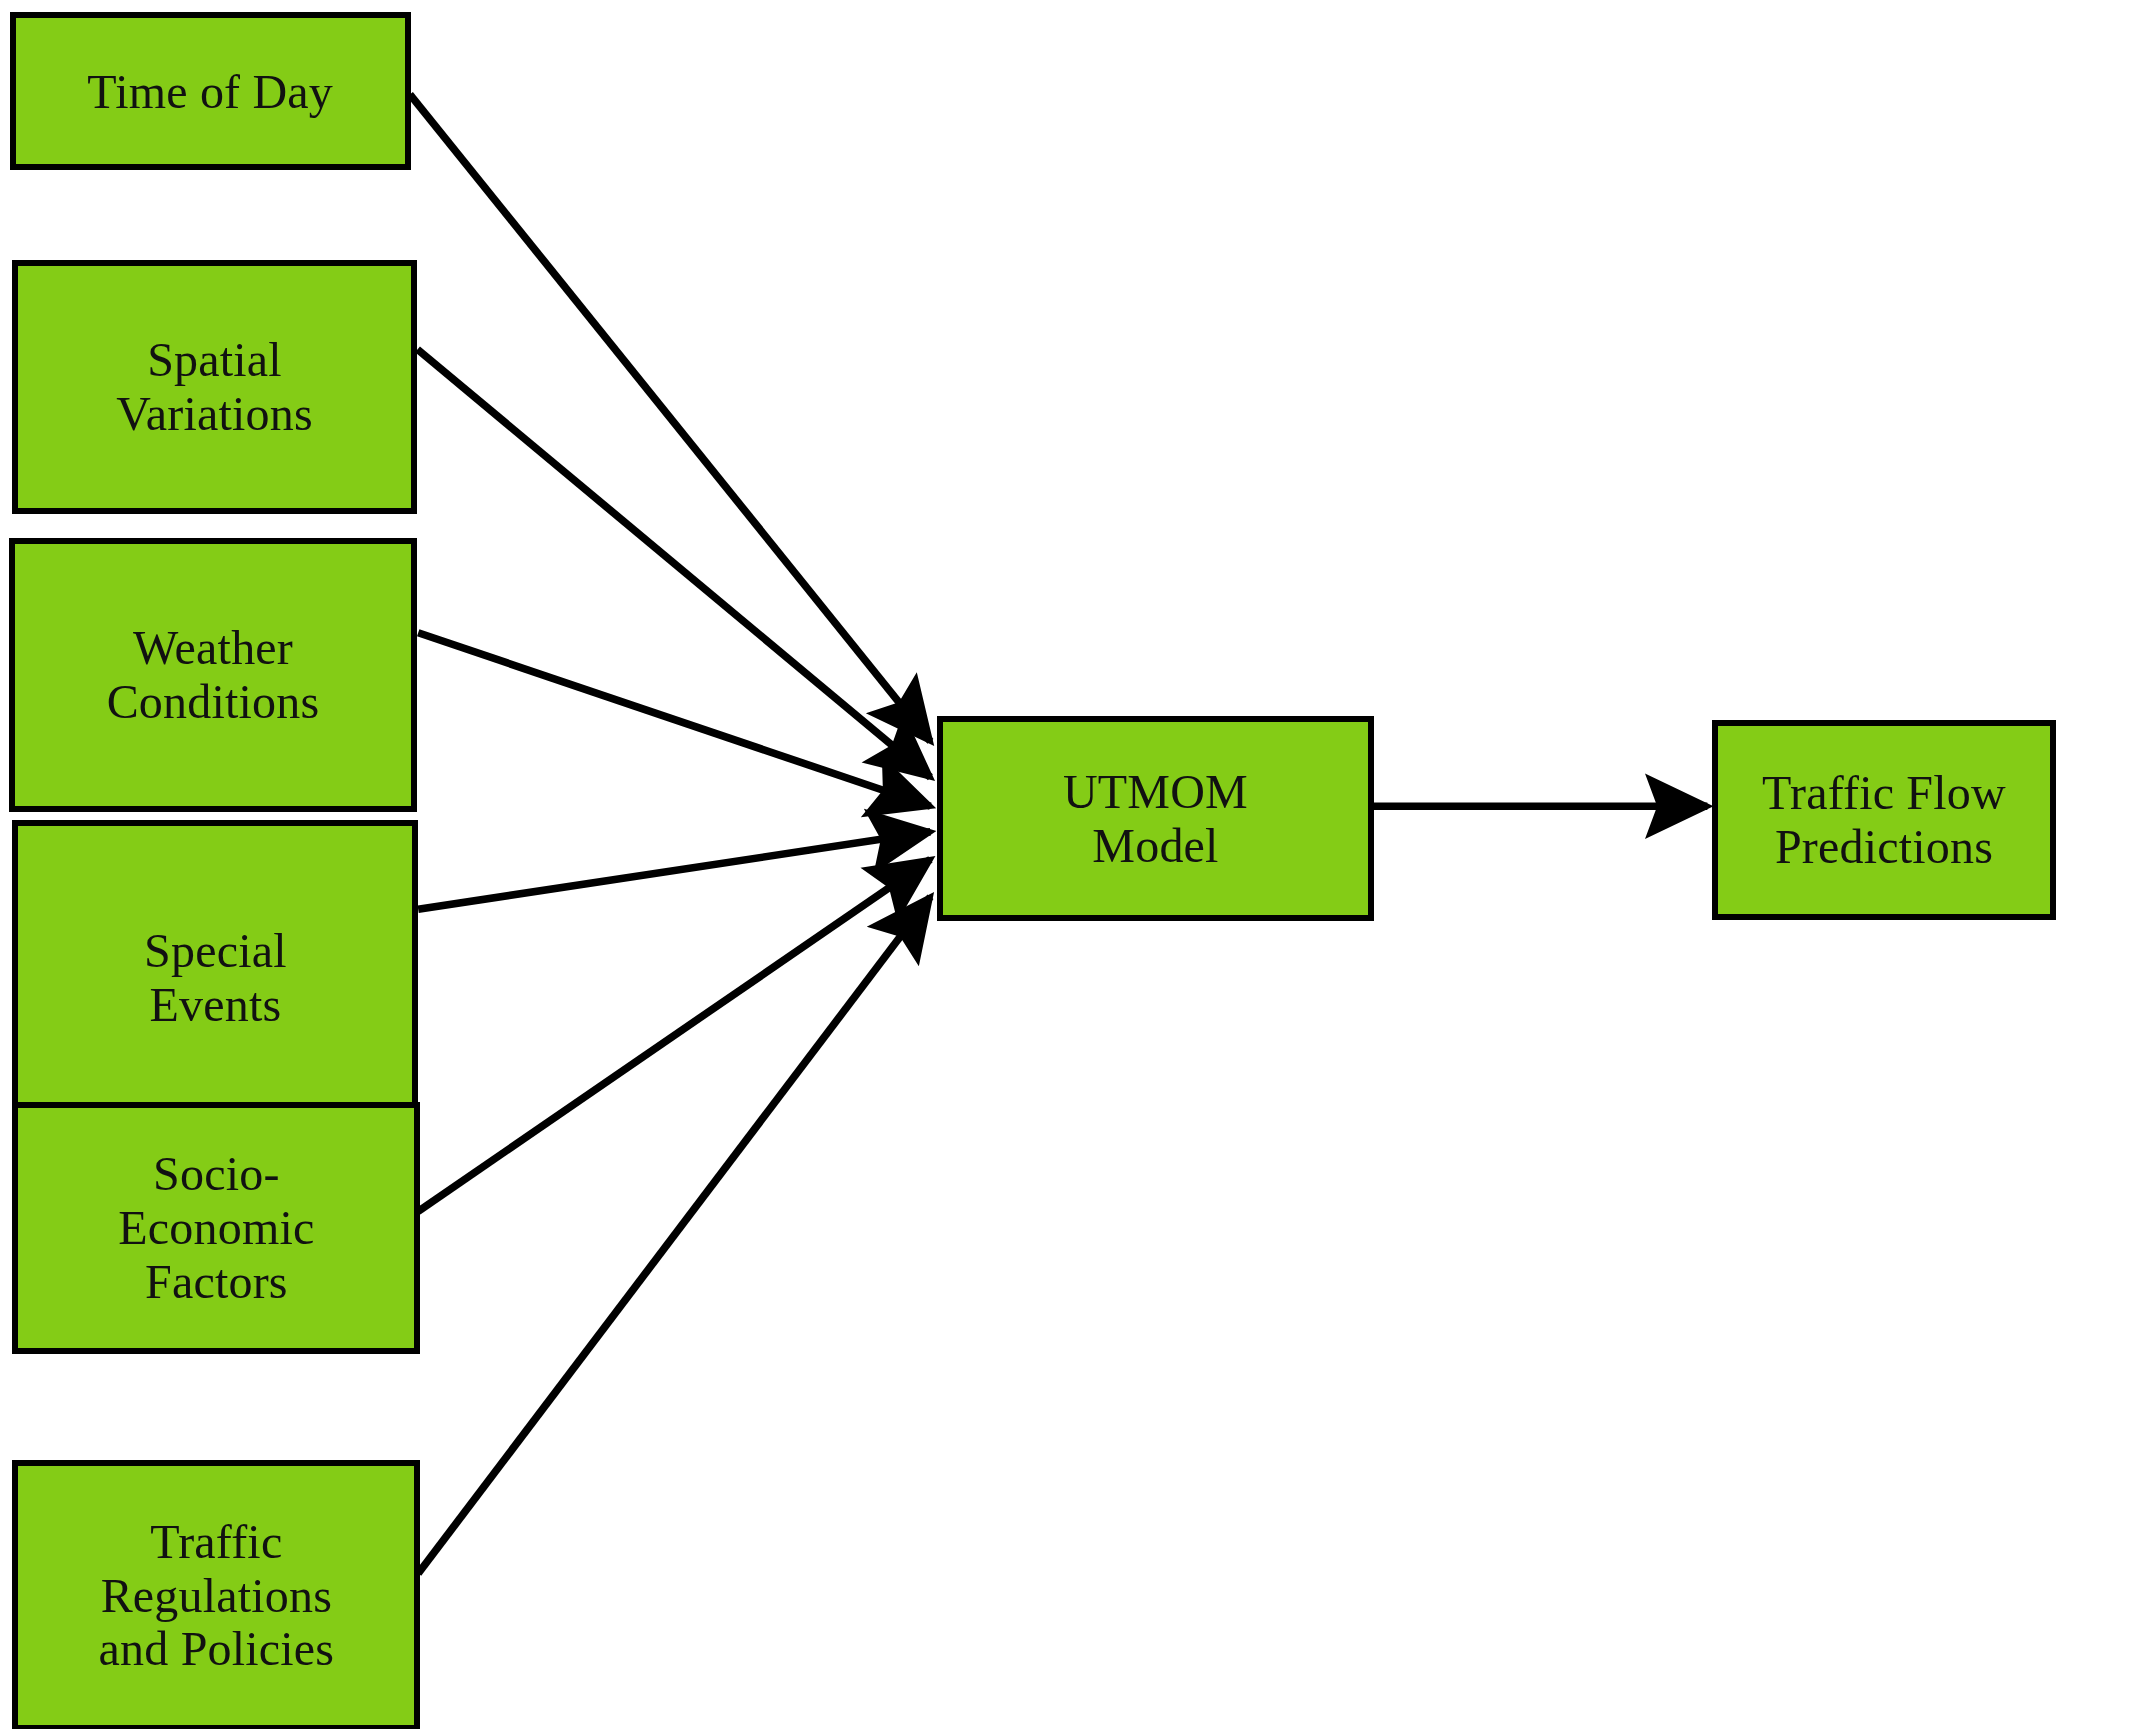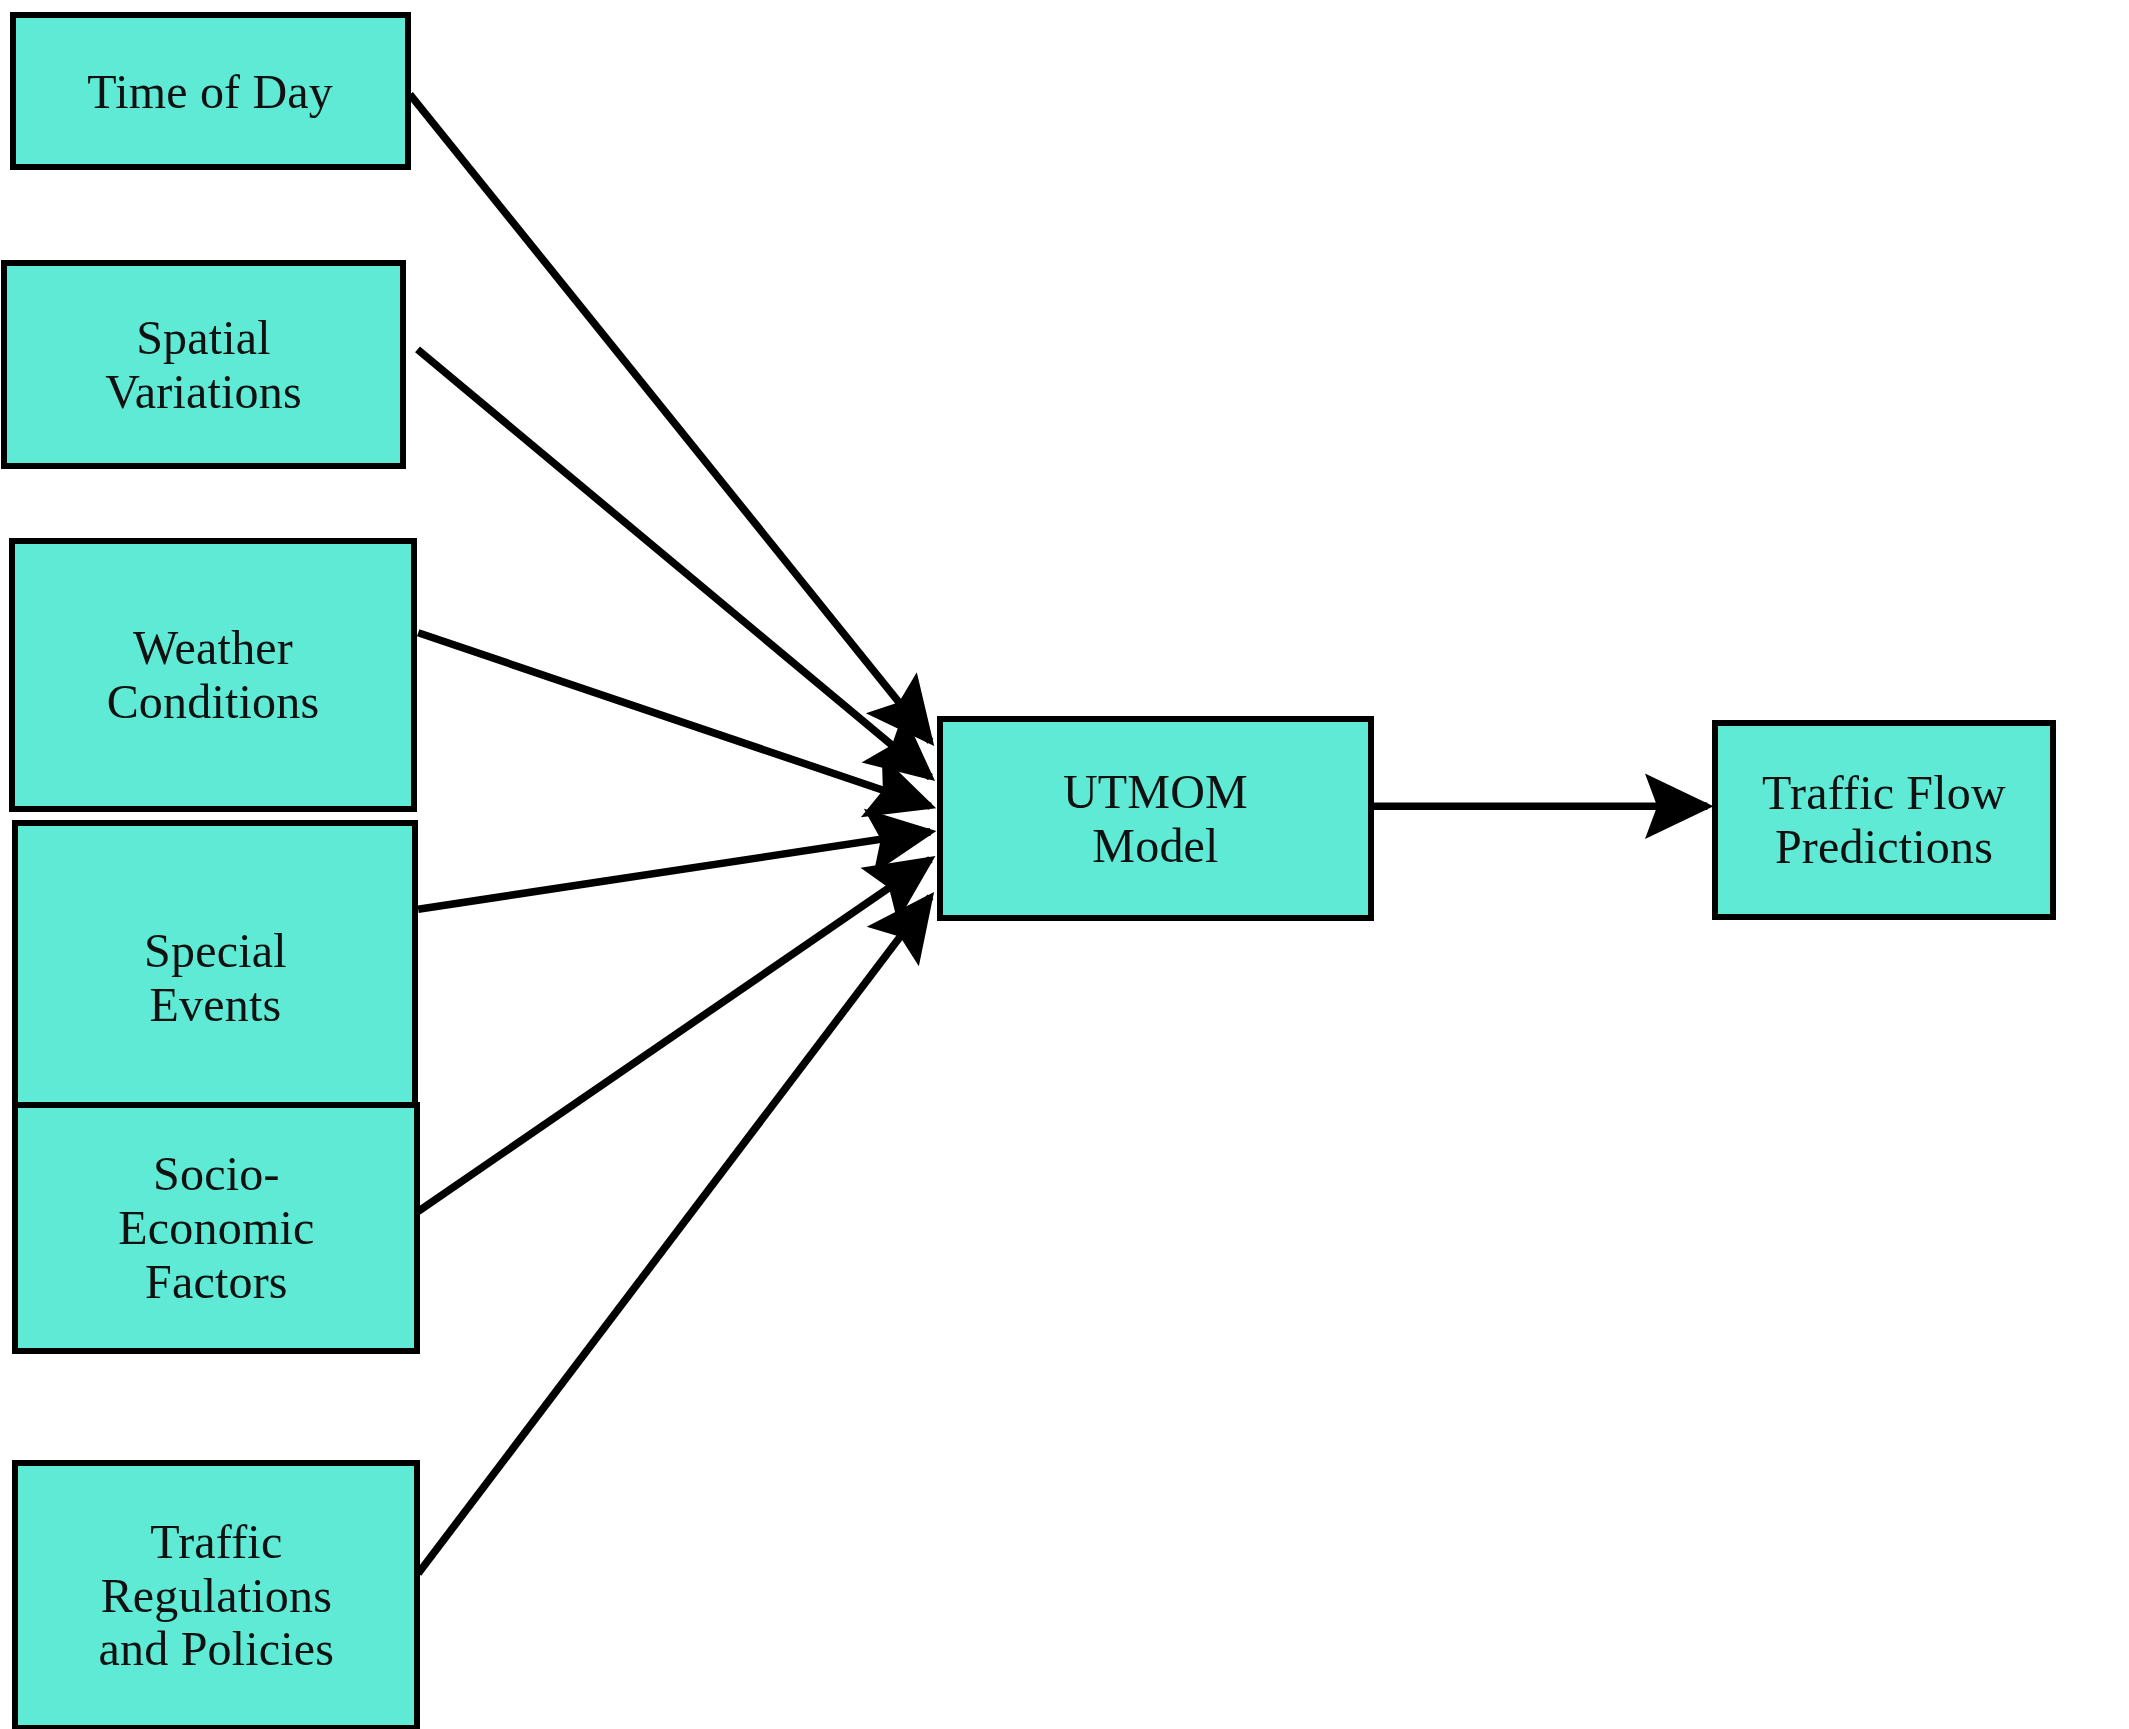--- a/index.html
+++ b/index.html
@@ -19,21 +19,21 @@
     position: absolute;
     left: 0;
     top: 0;
     width: 2129px;
     height: 1730px;
     pointer-events: none;
   }
   .node {
     position: absolute;
     box-sizing: border-box;
-    background: #5eead4;
+    background: #84cc16;
     border: 6.2px solid #000000;
     display: flex;
     align-items: center;
     justify-content: center;
     text-align: center;
     z-index: 2;
   }
   .node-label {
     font-size: 48px;
     line-height: 1.12;
@@ -67,21 +67,21 @@
 
     <line x1="605" y1="2276" x2="1346" y2="1297" stroke="#000000" stroke-width="11" marker-end="url(#ah)"></line>
 
     <line x1="1935" y1="1166" x2="2470" y2="1166" stroke="#000000" stroke-width="11" marker-end="url(#ah)"></line>
   </svg>
 
   <div class="node" style="left:9.7px; top:12.4px; width:401px; height:158px;">
     <div class="node-label">Time of Day</div>
   </div>
 
-  <div class="node" style="left:1px; top:260px; width:405px; height:209px;">
+  <div class="node" style="left:12px; top:260px; width:405px; height:254px;">
     <div class="node-label">Spatial
 Variations</div>
   </div>
 
   <div class="node" style="left:9px; top:538px; width:408px; height:274px;">
     <div class="node-label">Weather
 Conditions</div>
   </div>
 
   <div class="node" style="left:12.4px; top:820px; width:406px; height:316px;">

